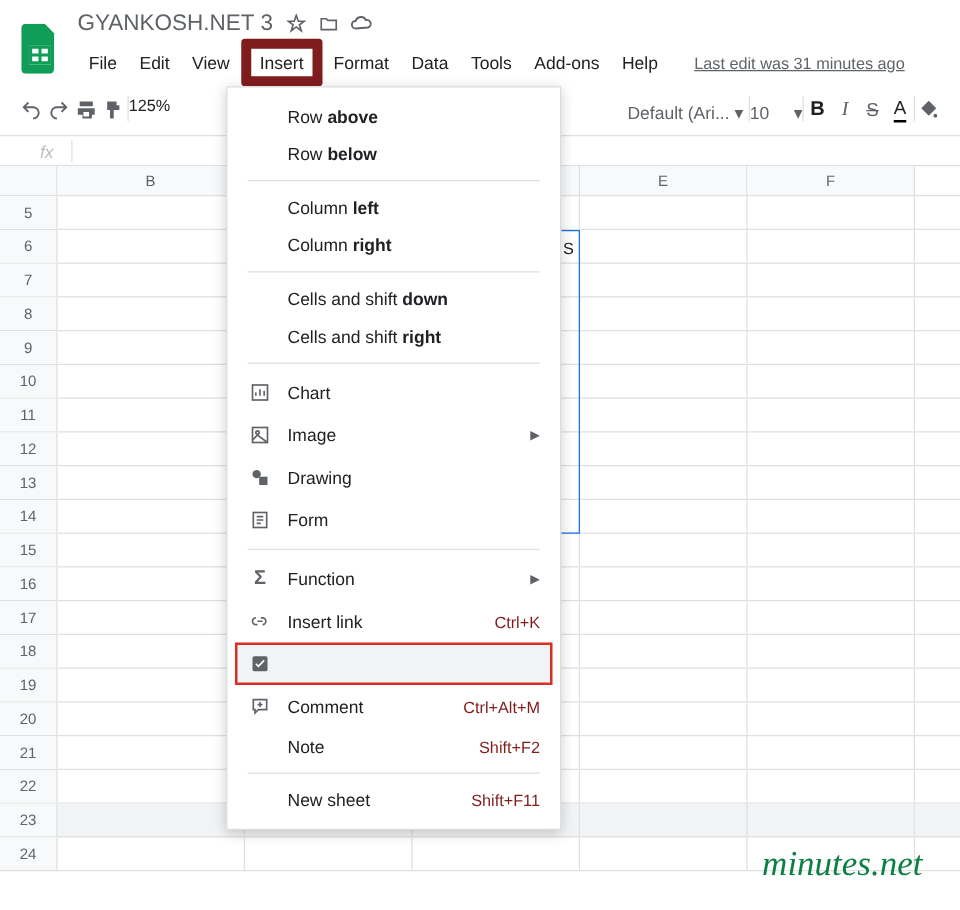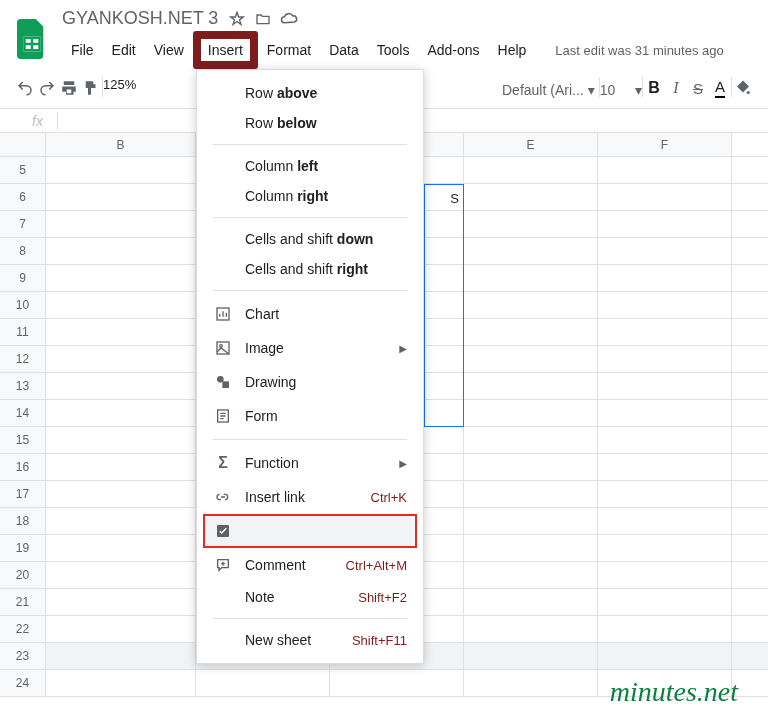--- a/index.html
+++ b/index.html
@@ -7,21 +7,21 @@
 .titlebar { display: flex; align-items: center; padding: 8px 14px 2px 14px; }
 .logo { width: 36px; height: 40px; margin-right: 12px; display: flex; align-items: center; justify-content: center; }
 .logo svg { width: 30px; height: 40px; }
 .title-block { display: flex; flex-direction: column; }
 .doc-title { font-size: 18px; color: #5f6368; display: flex; align-items: center; gap: 10px; margin-bottom: 2px; }
 .doc-title .icons { display: flex; gap: 8px; color: #5f6368; }
 .doc-title .icon-btn { width: 18px; height: 18px; display: inline-flex; align-items: center; justify-content: center; }
 .menubar { display: flex; align-items: center; gap: 0; font-size: 14px; color: #202124; }
 .menu-item { padding: 5px 9px; border-radius: 3px; }
 .menu-item.active { border: 8px solid #7f1d1d; padding: 3px 7px; }
-.last-edit { margin-left: 20px; color: #5f6368; font-size: 13px; }
+.last-edit { margin-left: 20px; color: #5f6368; text-decoration: underline; font-size: 13px; }
 .toolbar { display: flex; padding: 6px 14px; border-bottom: 1px solid #e0e0e0; color: #5f6368; height: 38px; }
 .tb-btn { width: 22px; height: 22px; display: inline-flex; align-items: center; justify-content: center; }
 .tb-sep { width: 1px; height: 20px; background: #e0e0e0; }
 .zoom { font-size: 13px; color: #202124; }
 .font-sel { display: flex; align-items: center; gap: 4px; padding: 0 4px; font-size: 14px; }
 .size-sel { display: flex; align-items: center; gap: 4px; font-size: 14px; }
 .fxrow { display: flex; align-items: center; border-bottom: 1px solid #e0e0e0; height: 24px; padding-left: 32px; font-style: italic; color: #bdbdbd; font-size: 14px; }
 .fxrow .div { width: 1px; height: 18px; background: #e0e0e0; margin-left: 14px; }
 .grid { position: relative; }
 .col-headers { display: flex; height: 24px; border-bottom: 1px solid #e0e0e0; }
@@ -30,21 +30,21 @@
 .col-B { width: 150px; }
 .col-C { width: 134px; }
 .col-C2 { width: 134px; }
 .col-E { width: 134px; }
 .col-F { width: 134px; }
 .rows { position: relative; }
 .row { display: flex; height: 27px; border-bottom: 1px solid #e0e0e0; }
 .row-h { width: 46px; border-right: 1px solid #e0e0e0; text-align: center; line-height: 27px; font-size: 12px; color: #5f6368; background: #f8f9fa; }
 .cell { border-right: 1px solid #e0e0e0; }
 .sel-box { position: absolute; border: 1px solid #1a73e8; pointer-events: none; }
-.dropdown { position: absolute; left: 196px; top: 69px; width: 228px; background: #fff; border: 1px solid #dadce0; box-shadow: 0 2px 10px rgba(0,0,0,0.2); padding: 8px 0; z-index: 100; }
+.dropdown { position: absolute; left: 181px; top: 69px; width: 268px; background: #fff; border: 1px solid #dadce0; box-shadow: 0 2px 10px rgba(0,0,0,0.2); padding: 8px 0; z-index: 100; }
 .dd-item { display: flex; align-items: center; padding: 7px 16px; font-size: 14px; color: #202124; position: relative; }
 .dd-item .ic { width: 20px; height: 20px; margin-right: 12px; display: inline-flex; align-items: center; justify-content: center; color: #5f6368; }
 .dd-item .label { flex: 1; }
 .dd-item .shortcut { color: #7f1d1d; font-size: 13px; }
 .dd-item .arrow { color: #5f6368; font-size: 10px; }
 .dd-item.noicon { padding-left: 48px; }
 .dd-item.highlighted { border: 2px solid #d93025; margin: 0 6px; padding: 5px 8px; background: #f1f3f4; }
 .dd-item.highlighted .ic { margin-right: 12px; }
 .dd-sep { height: 1px; background: #e0e0e0; margin: 6px 16px; }
 .watermark { position: absolute; right: 30px; bottom: 20px; font-family: 'Brush Script MT', cursive; font-style: italic; font-size: 28px; color: #0b8043; }

